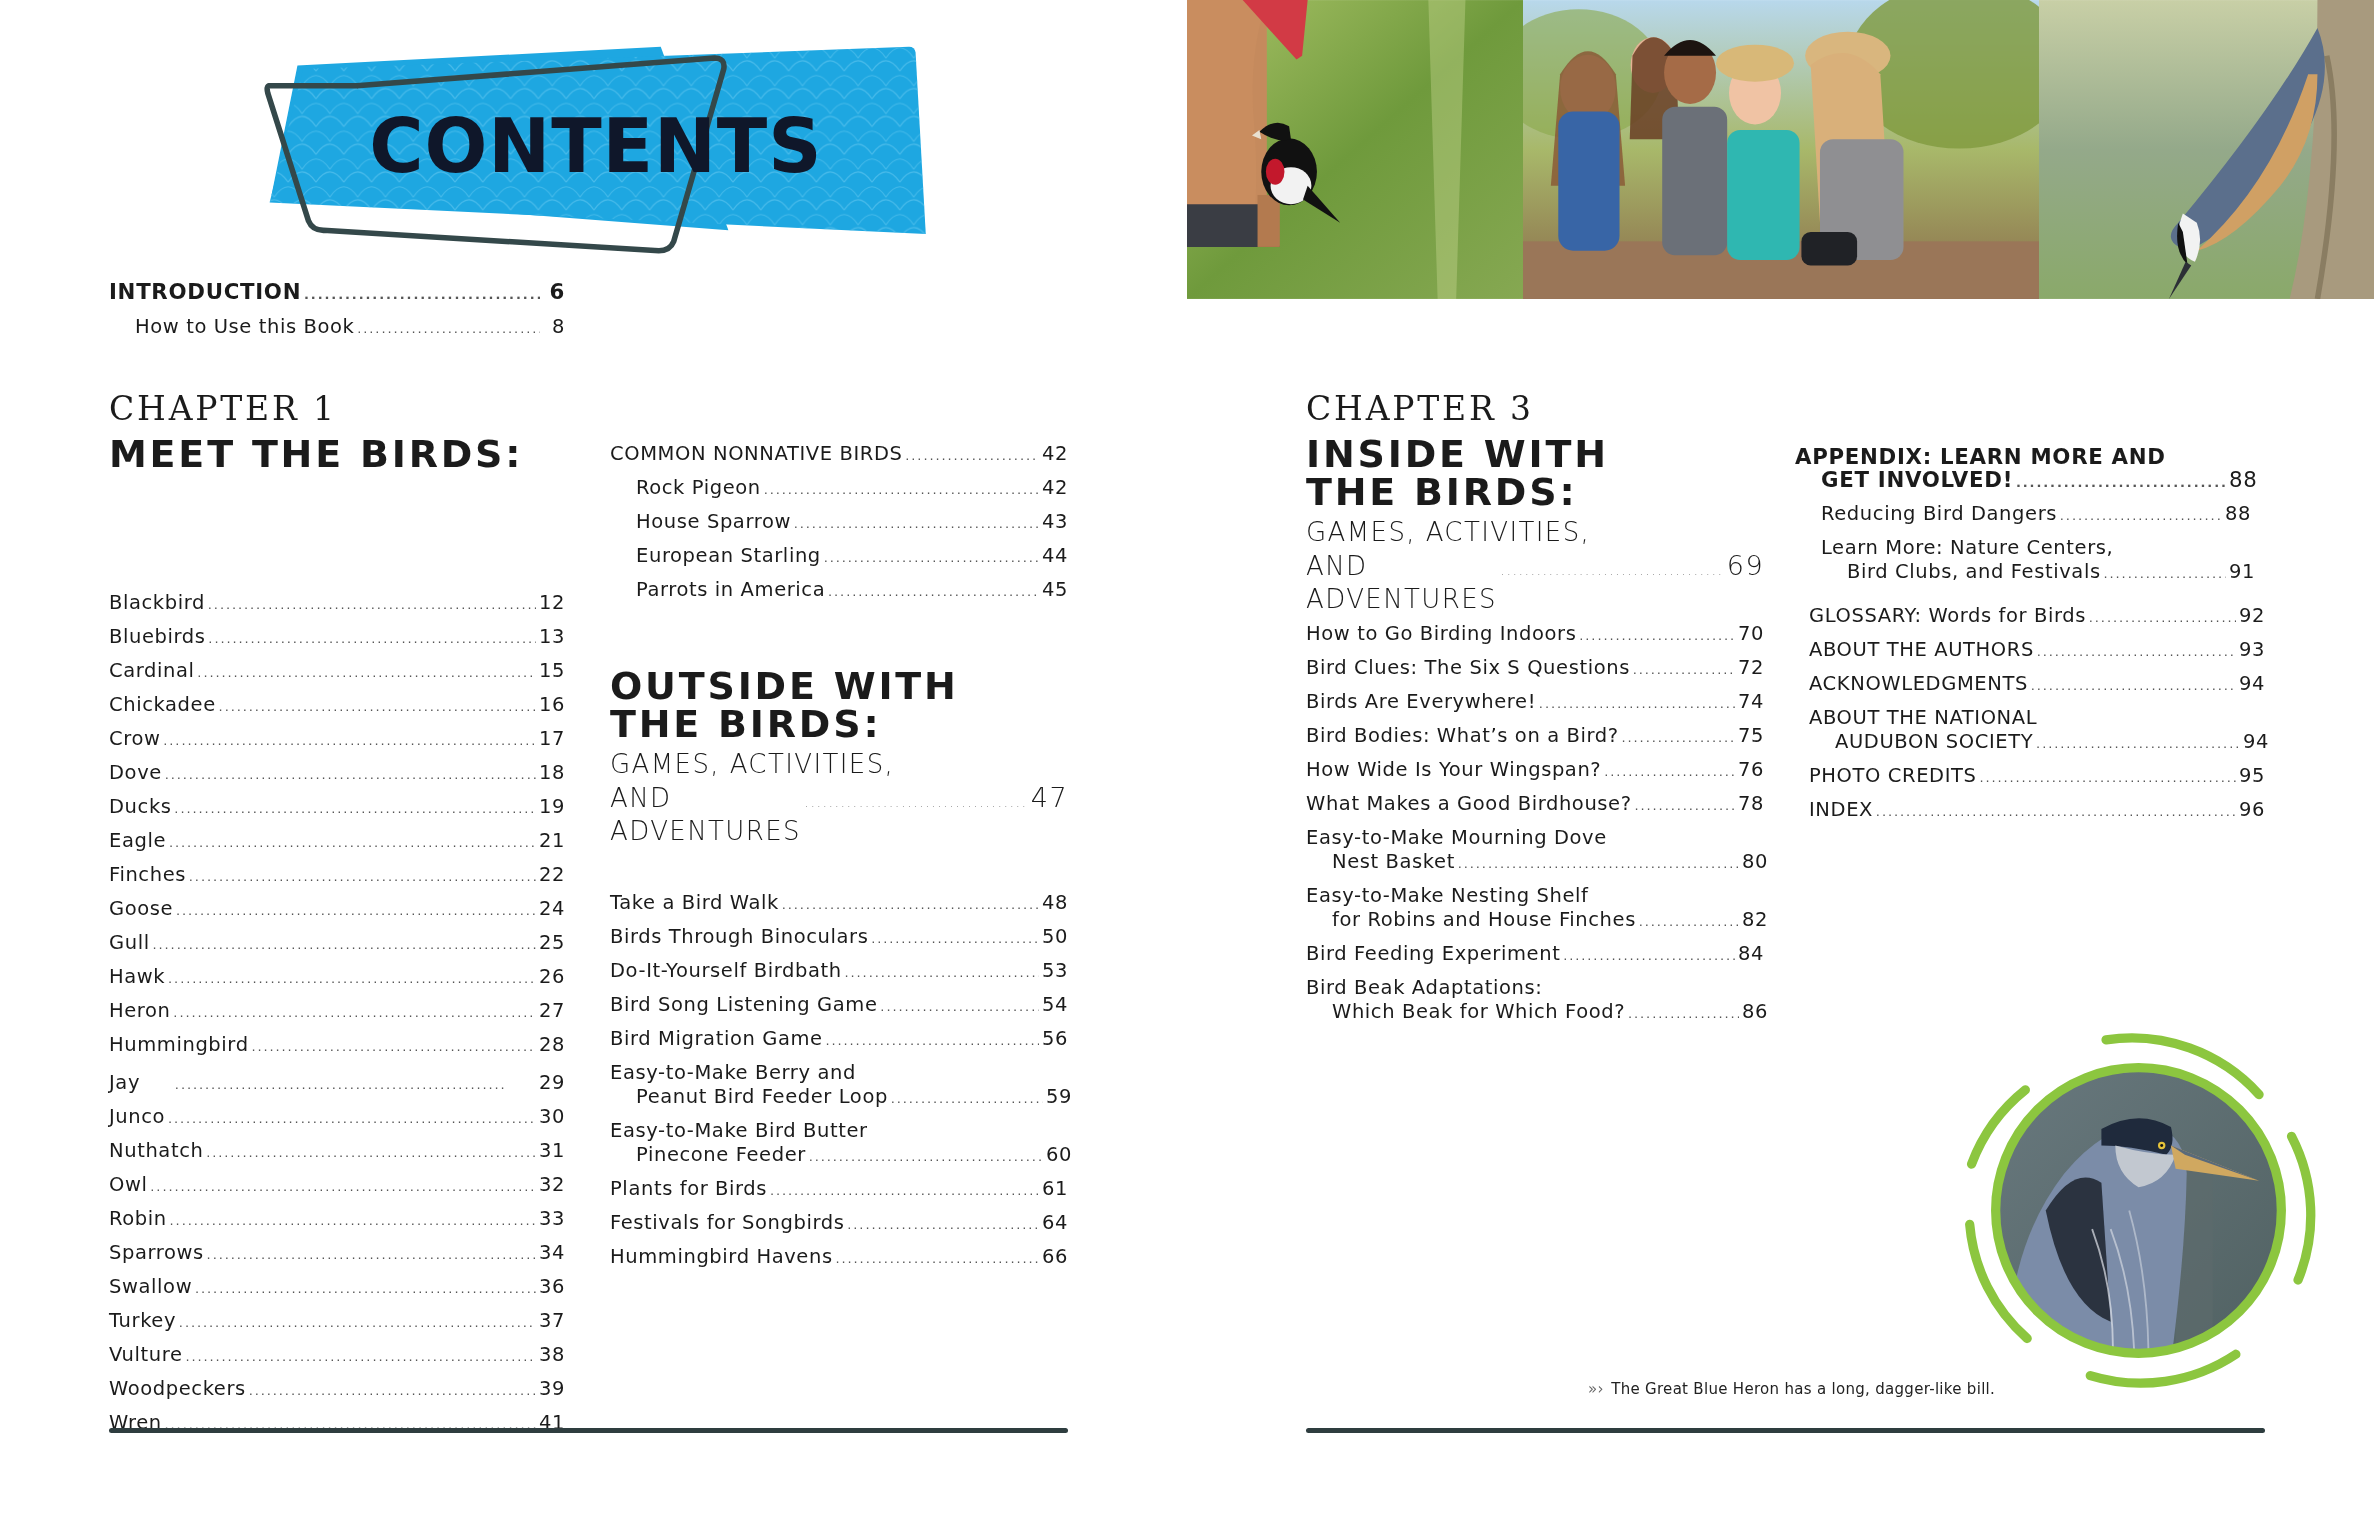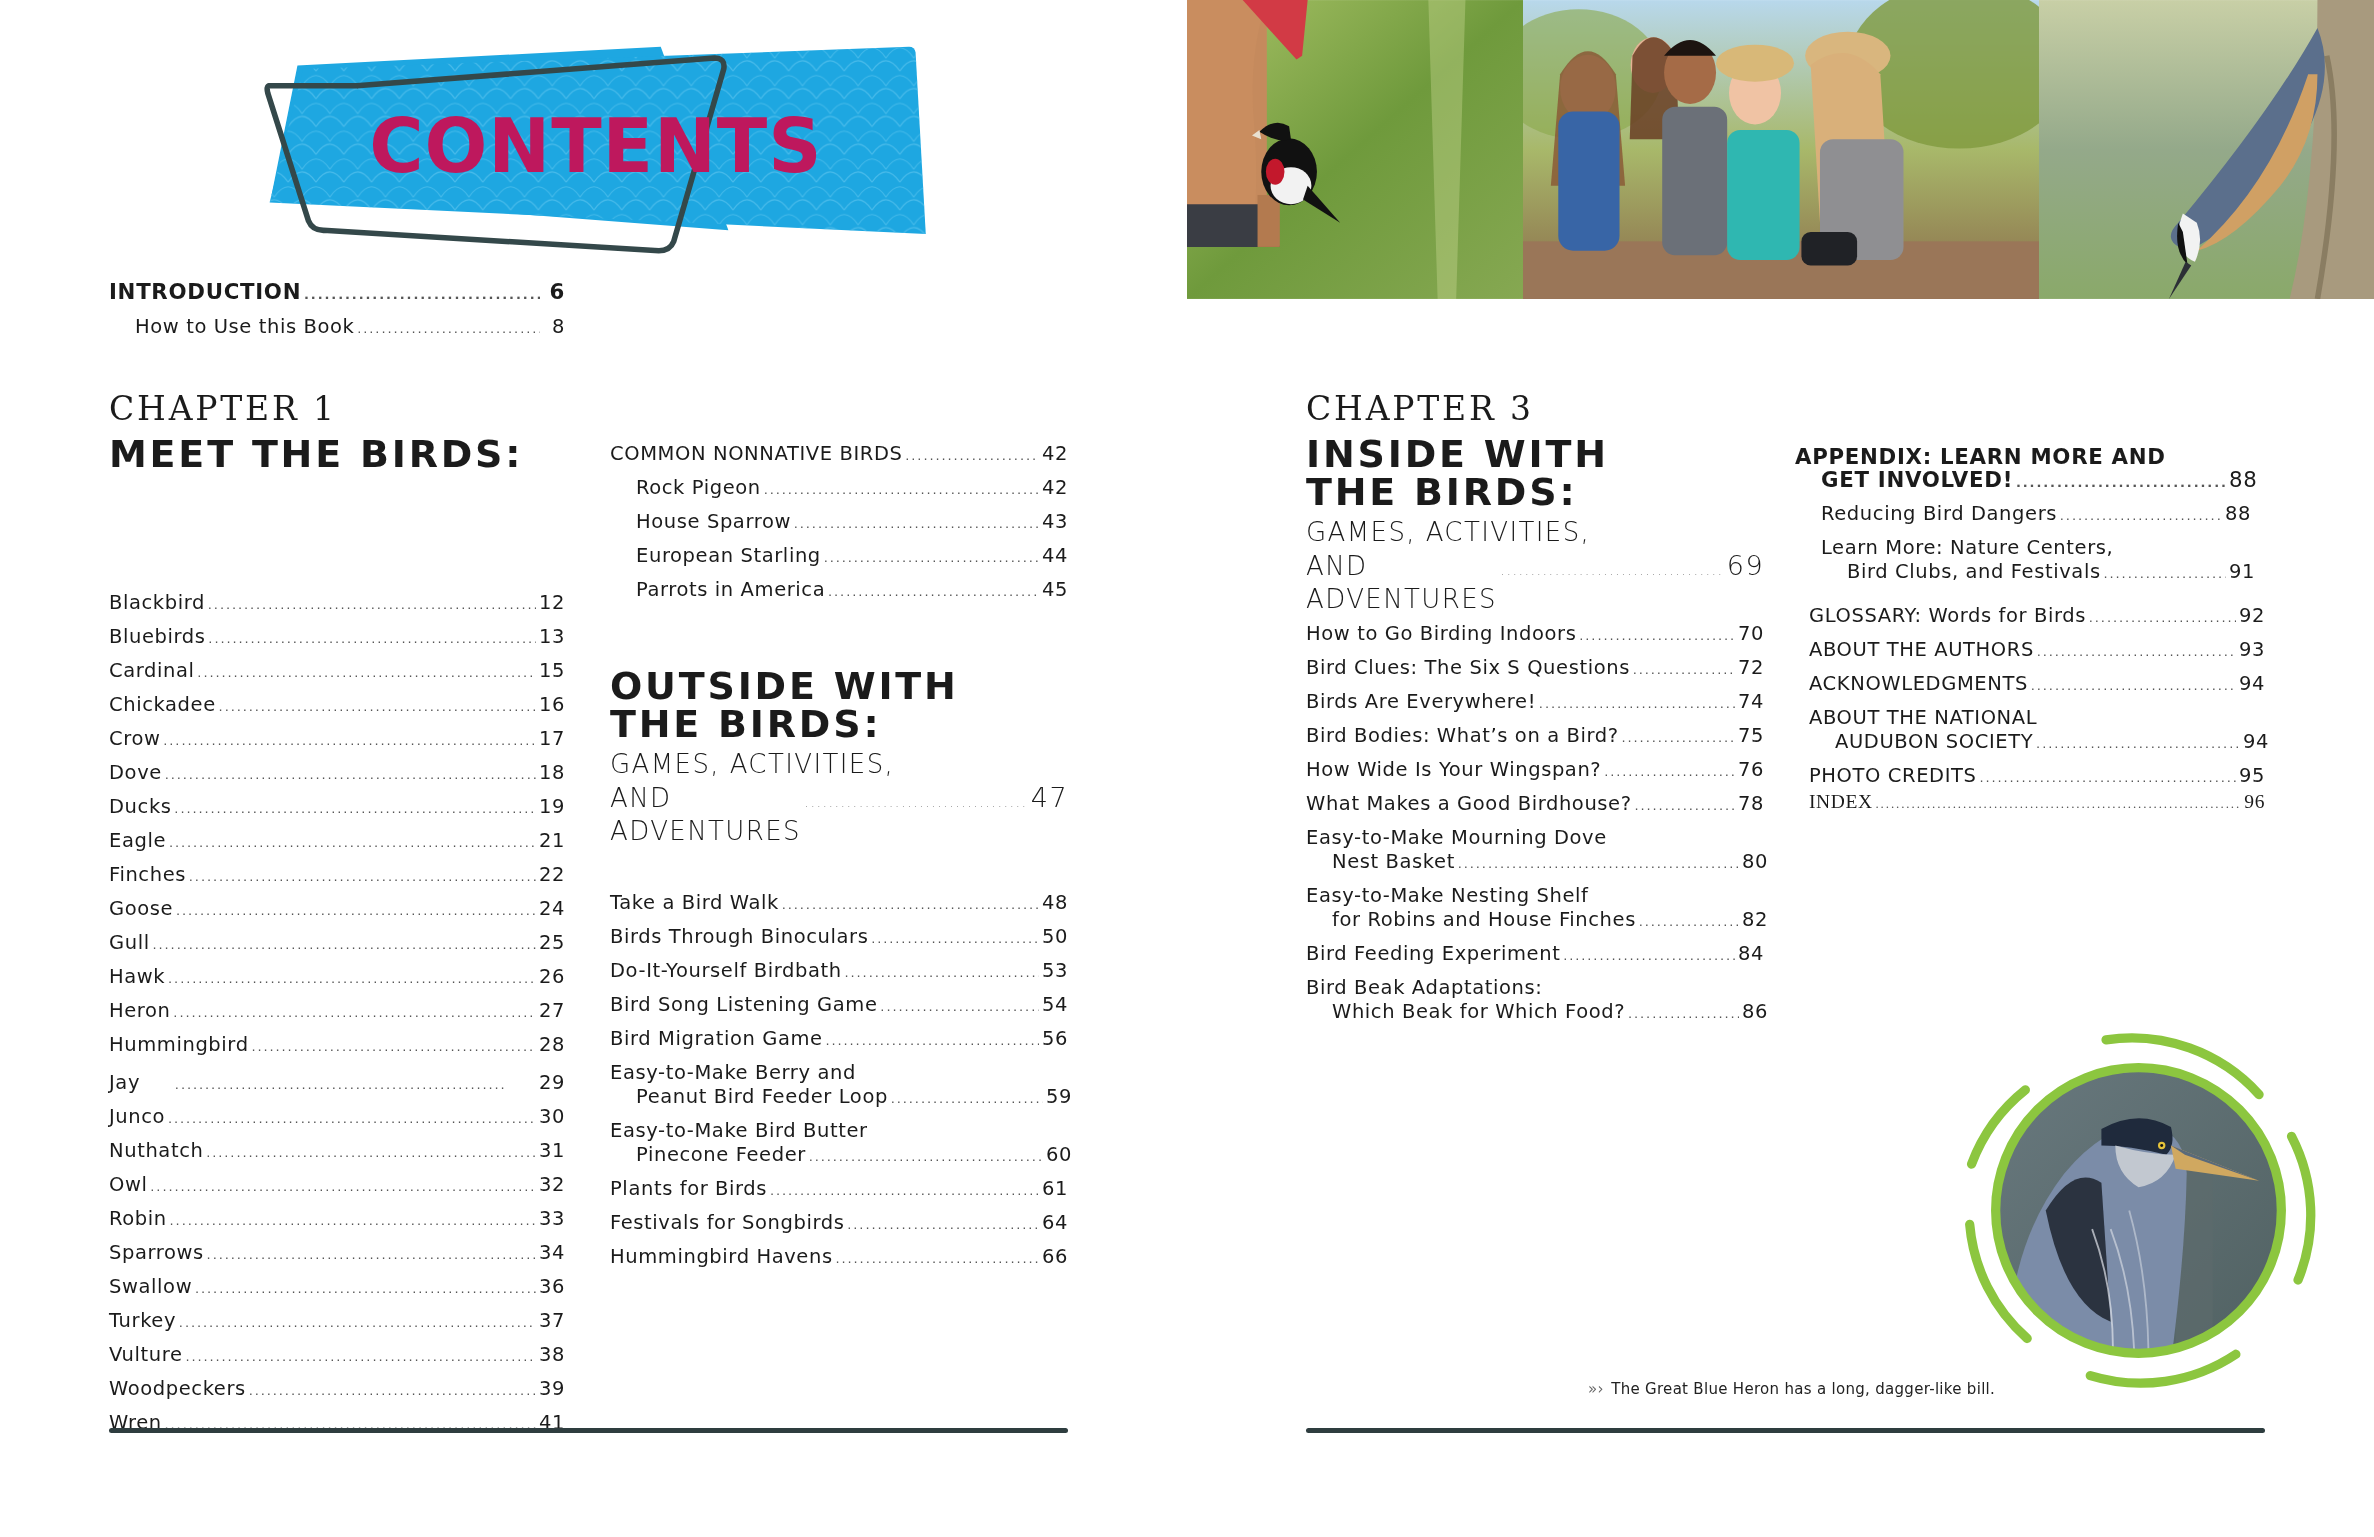--- a/index.html
+++ b/index.html
@@ -2,21 +2,21 @@
 <html style="font-size:15px"><head>
 <meta charset="utf-8">
 <style>
   html, body { margin:0; padding:0; background:#ffffff; }
   body { width:2375px; height:1538px; position:relative; overflow:hidden; color:#1b1b1b; font-family:"DejaVu Sans", sans-serif; }
   .abs { position:absolute; }
 
   
   #banner { left:260px; top:45px; width:668px; height:215px; }
   #banner svg { position:absolute; left:0; top:0; }
-  #banner-title { position:absolute; left:0; width:668px; top:58px; text-align:center; font-family:"DejaVu Sans", sans-serif; font-weight:bold; font-size:74px; letter-spacing:0.9px; color:#be185d; padding-left:3.7px; box-sizing:border-box; }
+  #banner-title { position:absolute; left:0; width:668px; top:58px; text-align:center; font-family:"DejaVu Sans", sans-serif; font-weight:bold; font-size:74px; letter-spacing:0.9px; color:#0f172a; padding-left:3.7px; box-sizing:border-box; }
 
   
   .col { position:absolute; }
   .entry { position:relative; display:flex; align-items:baseline; font-size:19.5px; line-height:24px; letter-spacing:0.6px; white-space:nowrap; }
   .entry .lbl { flex:0 0 auto; }
   .entry .dots { flex:1 1 auto; overflow:hidden; margin:0 2.8px; color:#555; font-size:13px; letter-spacing:1.9px; }
   .entry .dots::before { content:"........................................................................................................................................................................"; }
   .entry .pg { flex:0 0 auto; min-width:22px; text-align:right; }
   .entry.bold { font-weight:bold; font-size:21.3px; letter-spacing:0.7px; }
   .entry.indent { padding-left:26px; }
@@ -532,21 +532,21 @@
           <span>AUDUBON SOCIETY</span>
           <span class="dots"></span>
           <span class="pg">94</span>
         </div>
       </div>
       <div class="entry" style="margin-top: 8px;">
         <span class="lbl">PHOTO CREDITS</span>
         <span class="dots"></span>
         <span class="pg">95</span>
       </div>
-      <div class="entry" style=" font-family: Liberation Serif, serif;">
+      <div class="entry" style="margin-top: 8px;">
         <span class="lbl">INDEX</span>
         <span class="dots"></span>
         <span class="pg">96</span>
       </div>
     </div>
 </div>
 
 <div id="heron" class="abs">
   <svg width="371" height="371" viewBox="0 0 400 400">
     <defs>

